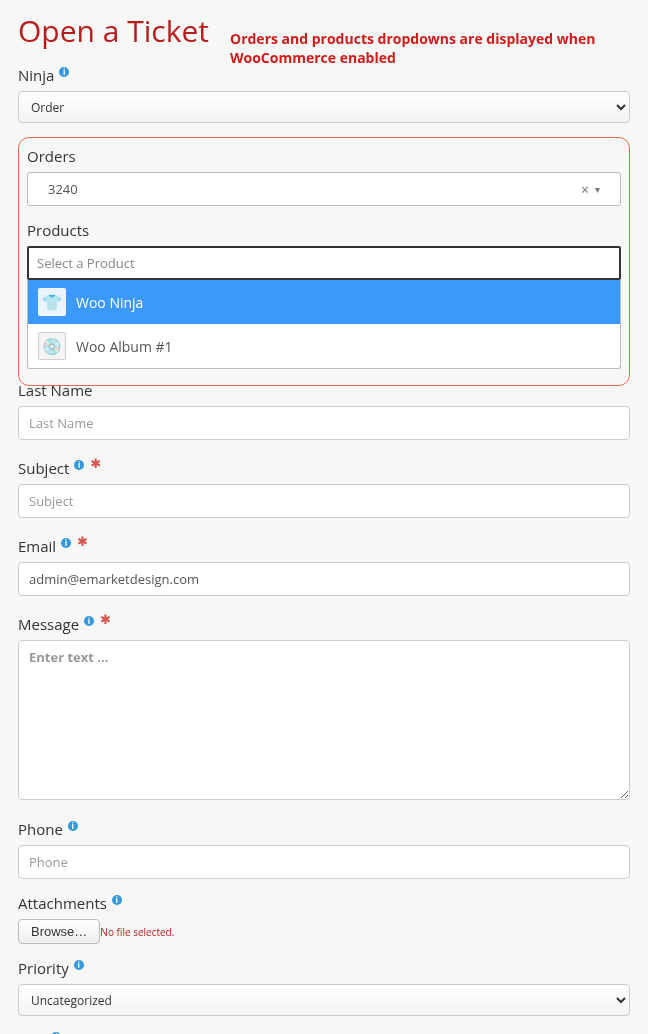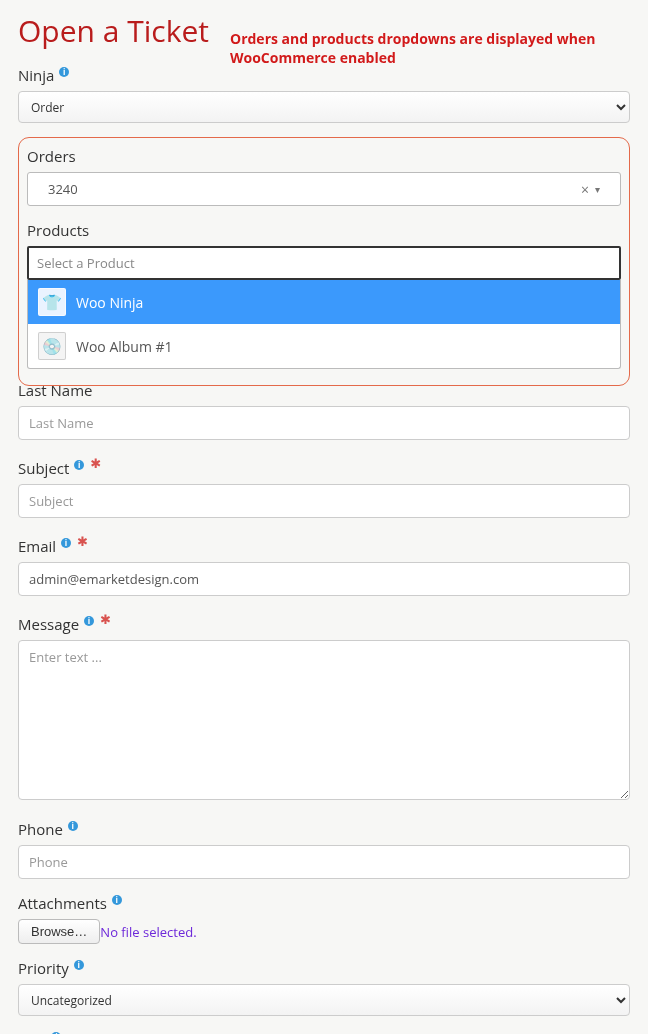--- a/index.html
+++ b/index.html
@@ -74,20 +74,21 @@
   .select-native {
     height: 32px;
     padding: 4px 8px;
     background: linear-gradient(#fff,#f3f3f3);
     font-size: 12px;
     color: #333;
   }
   .textarea {
     height: 160px;
     resize: both;
+    font-weight: bold;
   }
   .highlight-box {
     border: 1px solid #e46a4a;
     border-radius: 11px;
     padding: 8px 8px 12px 8px;
     margin-top: 14px;
     position: relative;
   }
   .select2 {
     width: 100%;
@@ -162,22 +163,22 @@
   }
   .browse-btn {
     border: 1px solid #bbb;
     background: linear-gradient(#fff,#eee);
     border-radius: 4px;
     padding: 4px 12px;
     font-size: 13px;
     color: #333;
   }
   .file-status {
-    font-size: 13px;
-    color: #6d28d9;
+    font-size: 10px;
+    color: #b91c1c;
   }
   .lastname-field { margin-top: -6px; }
 </style>
 </head>
 <body>
 
 <div class="page" style="position:relative;">
   <h1 class="page-title">Open a Ticket</h1>
 
   <div class="annotation">Orders and products dropdowns are displayed when WooCommerce enabled</div>

